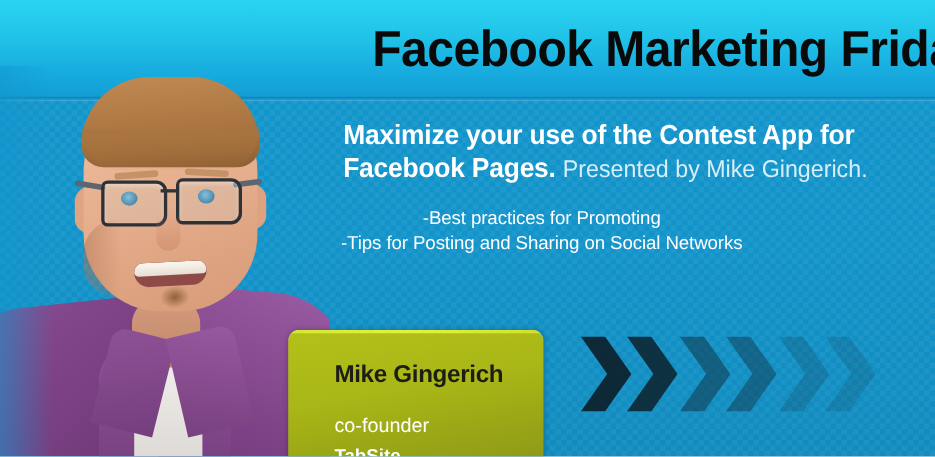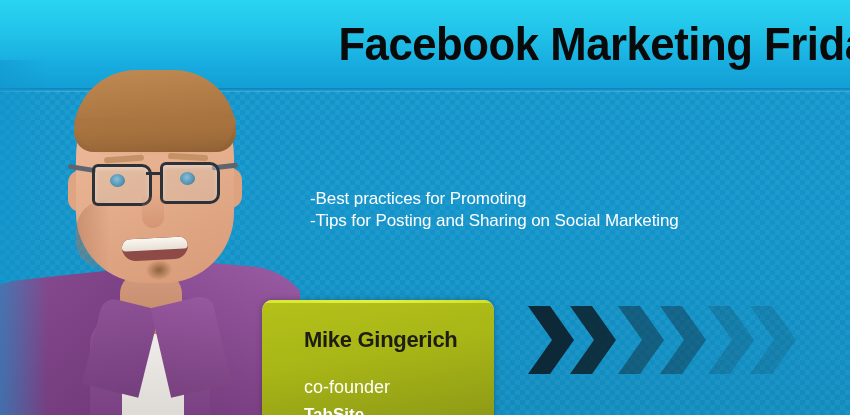--- a/index.html
+++ b/index.html
@@ -99,21 +99,21 @@
   
   .bullets {
     position: absolute;
     left: 310px;
     top: 188px;
     color: #ffffff;
     font-size: 17px;
     line-height: 21.5px;
     letter-spacing: -0.1px;
   }
-  .bullet-row { white-space: nowrap; }
+  .bullet-row { white-space: nowrap; text-align: center; }
 
   
   .chevrons {
     position: absolute;
     left: 528px;
     top: 306px;
     width: 300px;
     height: 68px;
   }
   .chev {
@@ -376,24 +376,31 @@
 <div class="banner">
 
   <div class="bg-pattern"></div>
   <div class="bg-vert-shade"></div>
 
   <div class="header-band"></div>
   <div class="header-rule"></div>
 
   <div class="title">Facebook Marketing Friday</div>
 
+  <div class="subtitle">
+    <div class="subtitle-line">Maximize your use of the Contest App for</div>
+    <div class="subtitle-line">
+      <span>Facebook Pages.</span>
+      <span class="subtitle-presenter">Presented by Mike Gingerich.</span>
+    </div>
+  </div>
 
   <div class="bullets">
     <div class="bullet-row">-Best practices for Promoting</div>
-    <div class="bullet-row">-Tips for Posting and Sharing on Social Marketing</div>
+    <div class="bullet-row">-Tips for Posting and Sharing on Social Networks</div>
   </div>
 
   <div class="chevrons">
     <div class="chev" style="left:0px;   opacity:0.95;">
       <svg width="46" height="68" viewBox="0 0 46 68">
           <path d="M0 0 L22 0 L46 34 L22 68 L0 68 L24 34 Z" fill="#0d2430"></path>
         </svg>
     </div>
     <div class="chev" style="left:42px;  opacity:0.92;">
       <svg width="46" height="68" viewBox="0 0 46 68">

